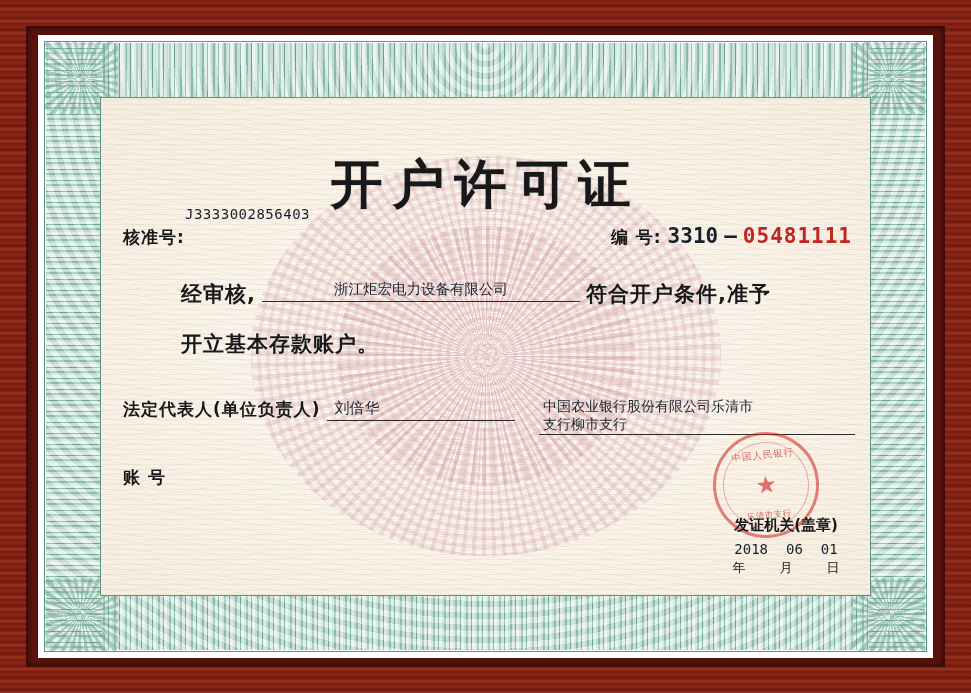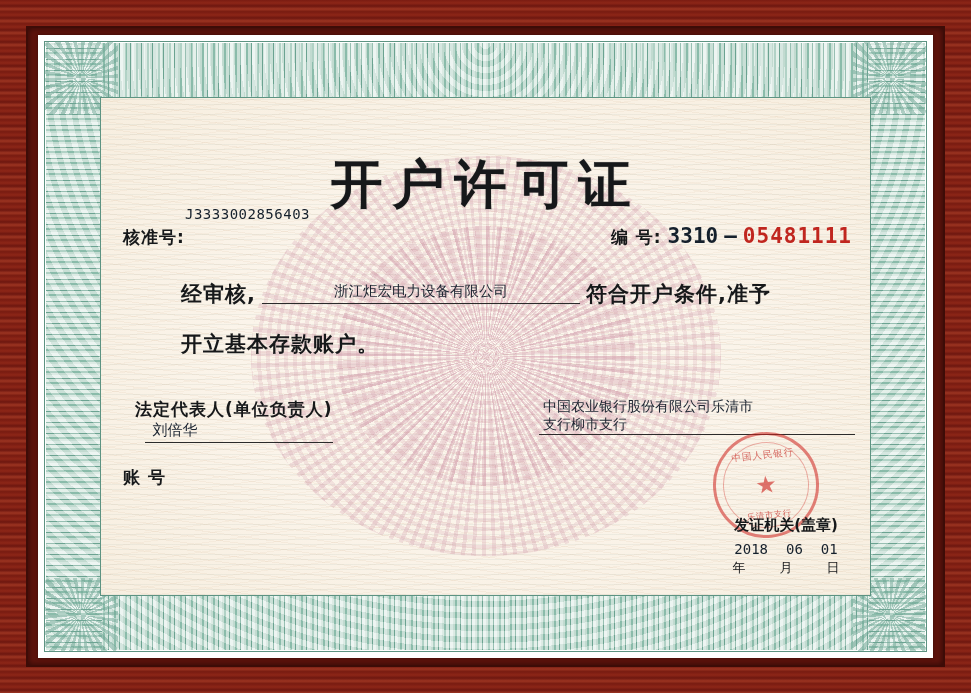--- a/index.html
+++ b/index.html
@@ -254,21 +254,21 @@
     letter-spacing: 1px;
   }
 
   
   #para-line1 {
     position: absolute;
     left: 80px;
     top: 182px;
     width: 700px;
     display: flex;
-    align-items: center;
+    align-items: flex-start;
   }
   #para-line1 .lbl { font-size: 21px; }
   #company-slot {
     width: 318px;
     margin: 0 6px 2px 6px;
     text-align: center;
     padding-bottom: 2px;
   }
   #company-name {
     font-family: "DejaVu Sans", sans-serif;
@@ -278,25 +278,24 @@
   #para-line2 {
     position: absolute;
     left: 80px;
     top: 232px;
   }
   #para-line2 .lbl { font-size: 21px; }
 
   
   #row-rep {
     position: absolute;
-    left: 34px;
+    left: 22px;
     top: 300px;
     display: flex;
     align-items: flex-end;
-    flex-direction: column;
   }
   #rep-slot {
     width: 180px;
     margin-left: 6px;
     padding-bottom: 2px;
     padding-left: 8px;
   }
 
   #row-bank {
     position: absolute;

